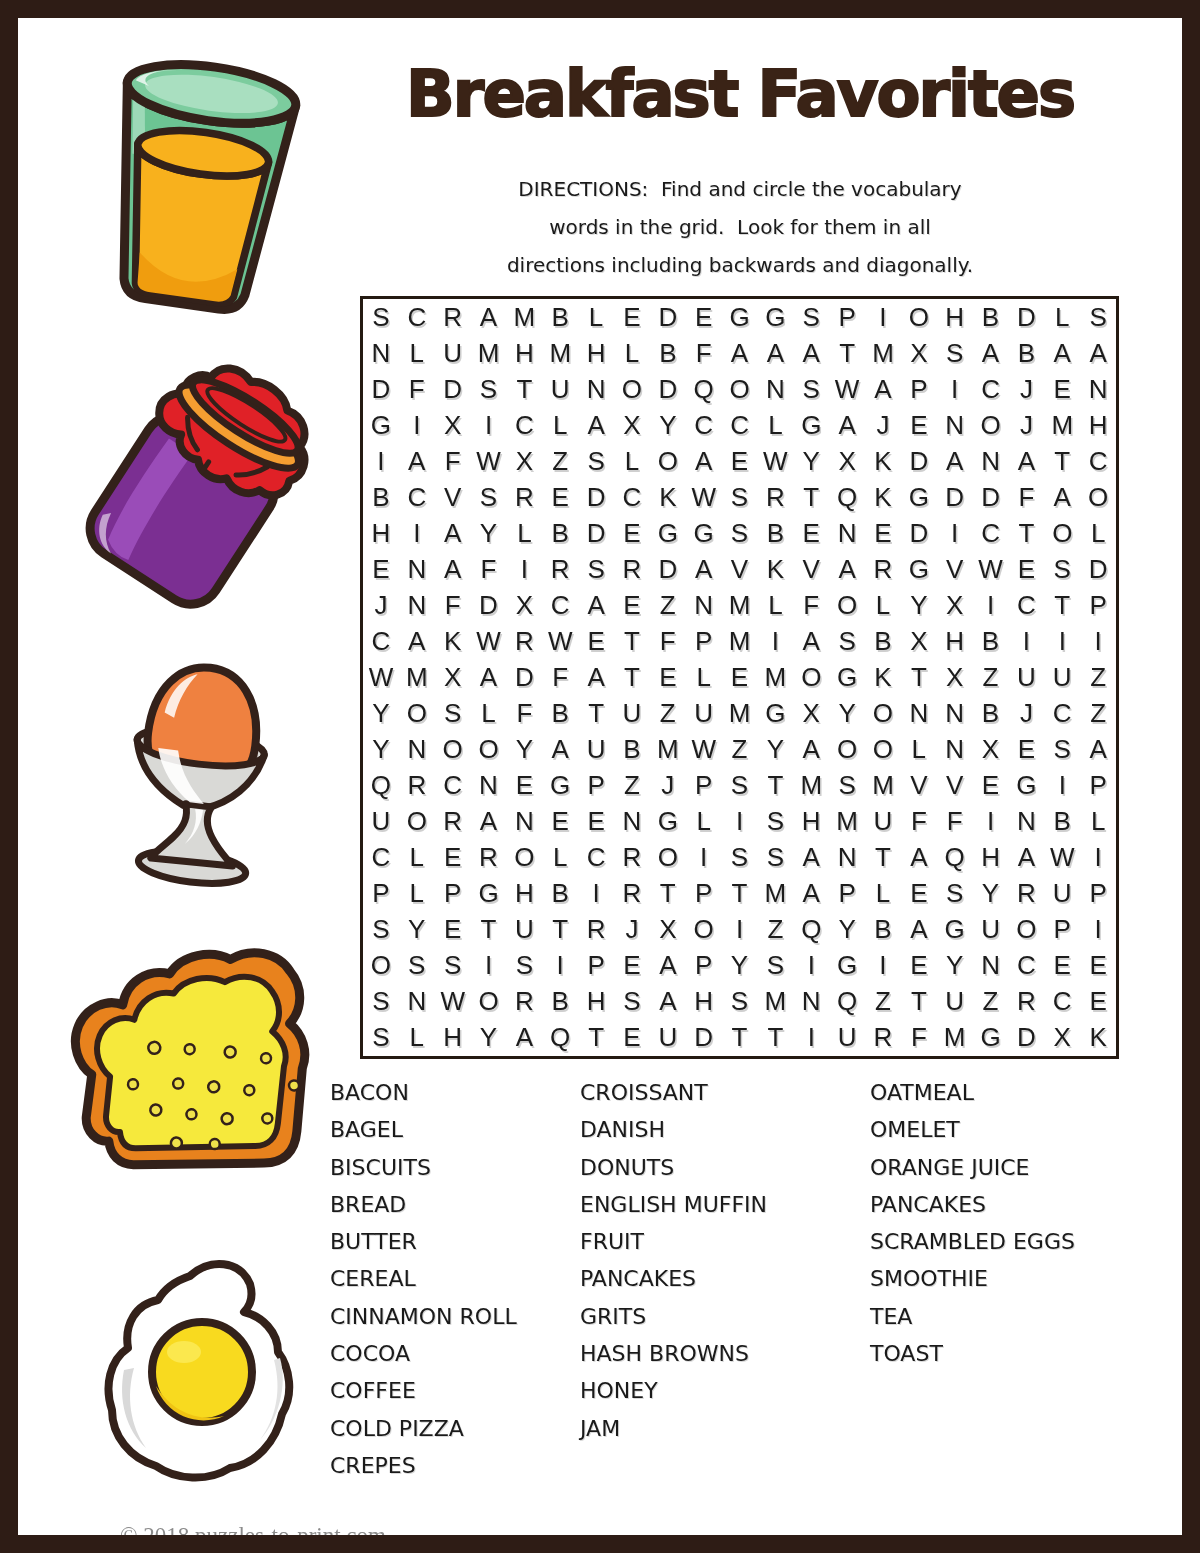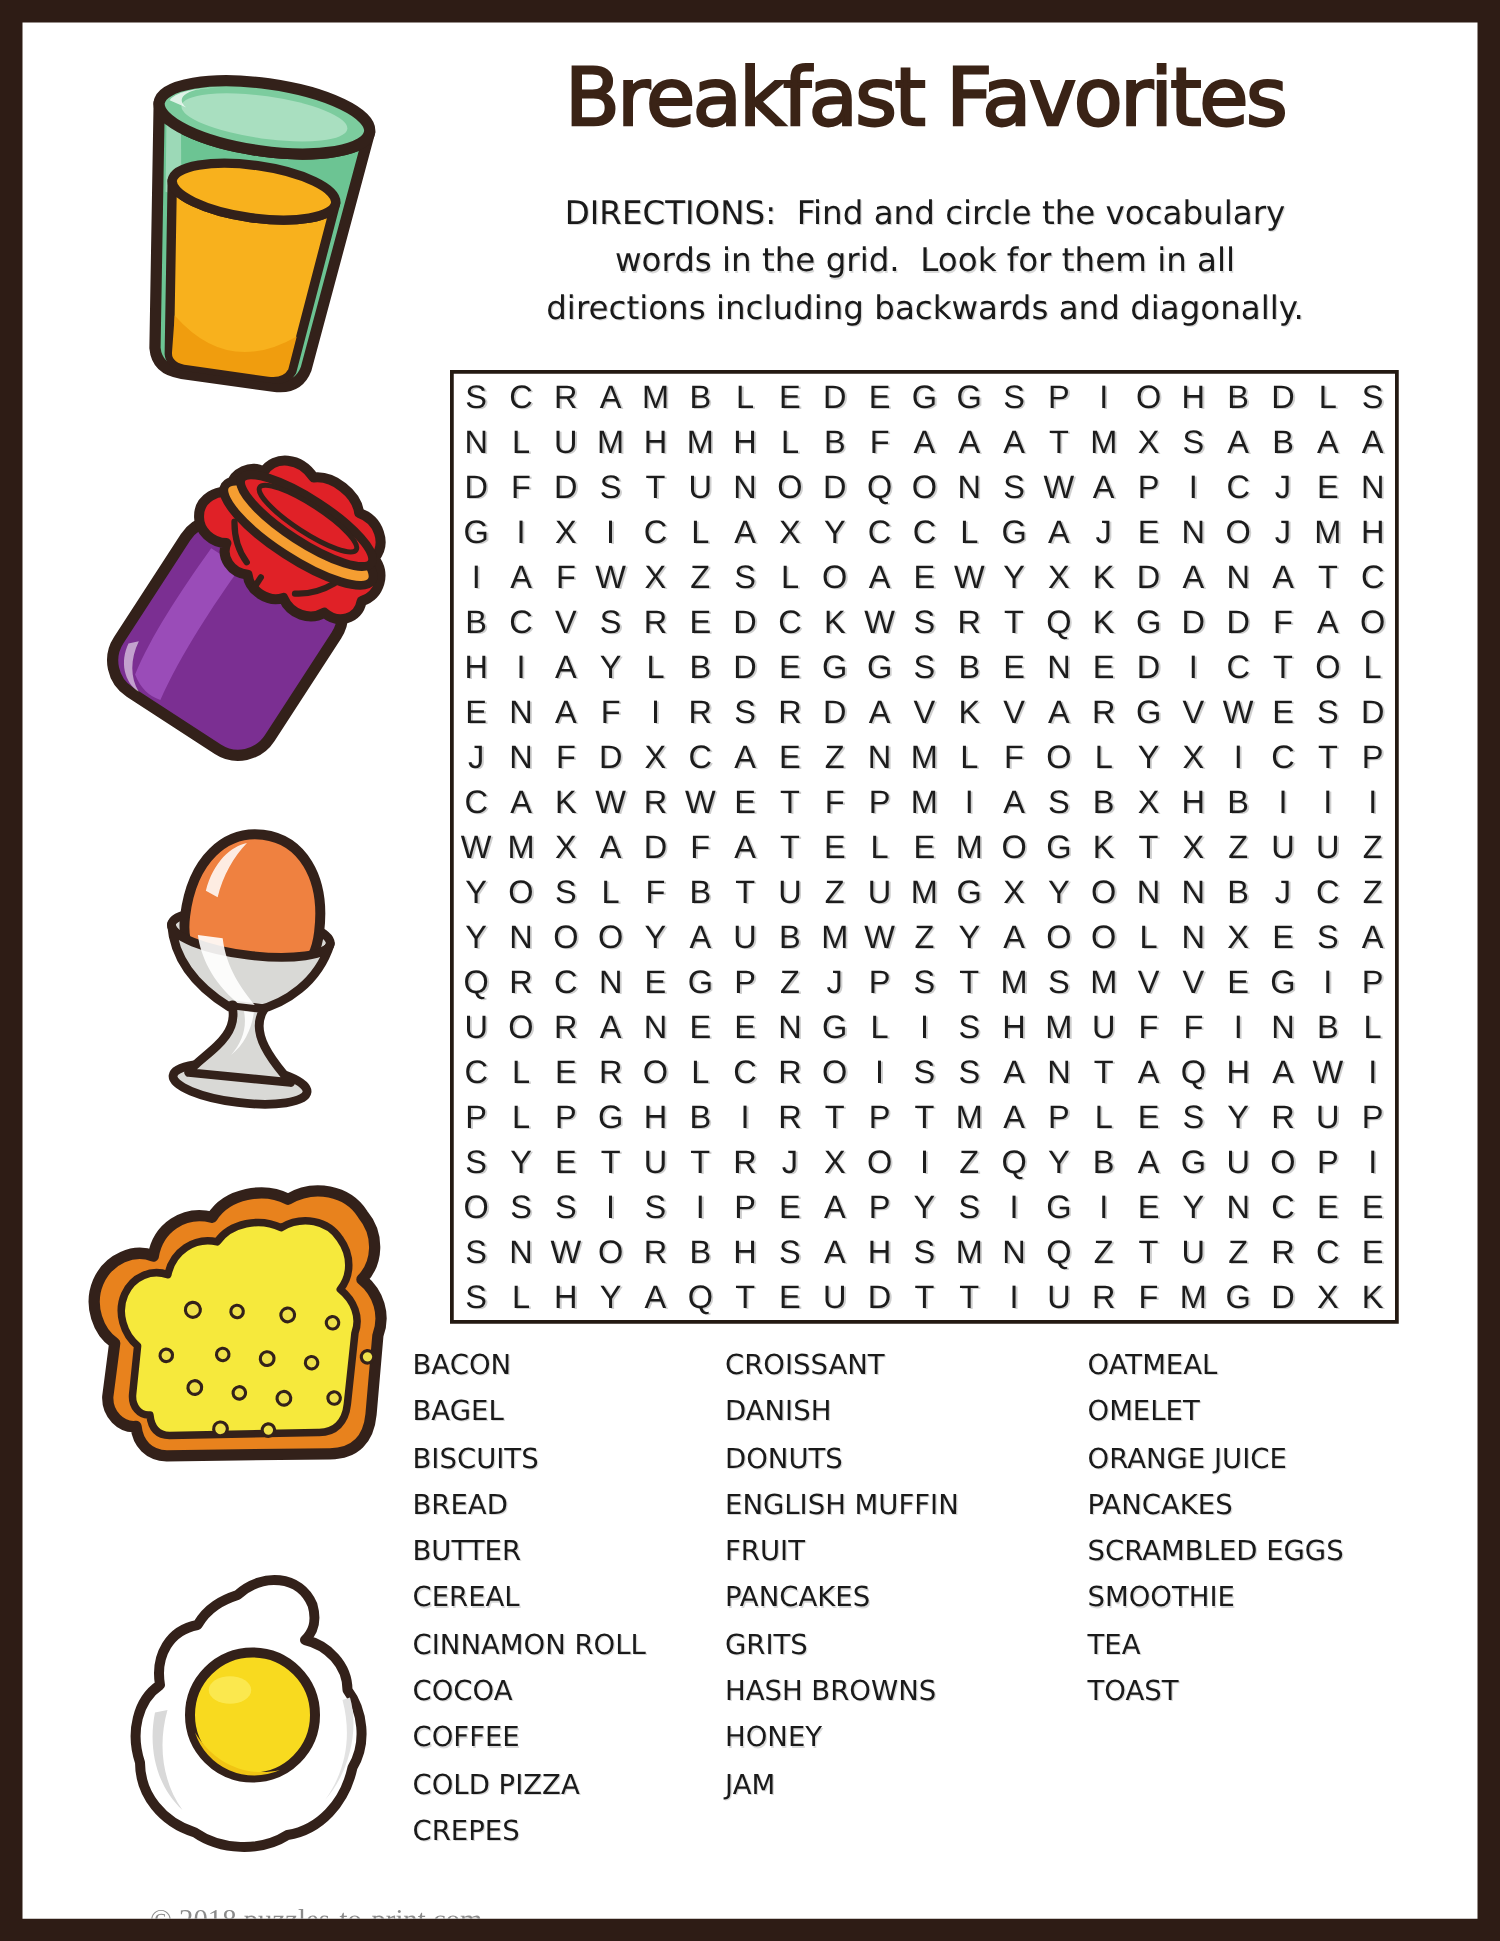--- a/index.html
+++ b/index.html
@@ -4,28 +4,28 @@
 <style>
   html,body{margin:0;padding:0;background:#fff;}
   .page{
     position:relative;width:1200px;height:1553px;box-sizing:border-box;
     background:#fff;border:18px solid var(--c-border);
     font-family:"DejaVu Sans",sans-serif;overflow:hidden;
   }
   .abs{position:absolute;}
   
   .title{
-    left:342px;top:24px;width:760px;text-align:center;
-    font-size:64px;font-weight:400;letter-spacing:-2px;color:var(--c-title);
+    left:342px;top:39px;width:760px;text-align:center;
+    font-size:64px;font-weight:700;letter-spacing:-2px;color:var(--c-title);
     -webkit-text-stroke:2px var(--c-title);
   }
   
   .directions{
-    left:382px;top:134px;width:680px;text-align:center;
-    font-size:26px;line-height:38px;color:var(--c-text);
+    left:382px;top:152px;width:680px;text-align:center;
+    font-size:20px;line-height:38px;color:var(--c-text);
     text-shadow:1px 1px 0 rgba(170,170,170,.45);
   }
   .directions div{white-space:pre;}
   
   .wsgrid{
     left:342px;top:278px;width:759px;height:763px;box-sizing:border-box;
     border:3px solid var(--c-gridline);display:flex;flex-direction:column;
     background:#fff;
   }
   .grid-row{flex:1;display:flex;}

